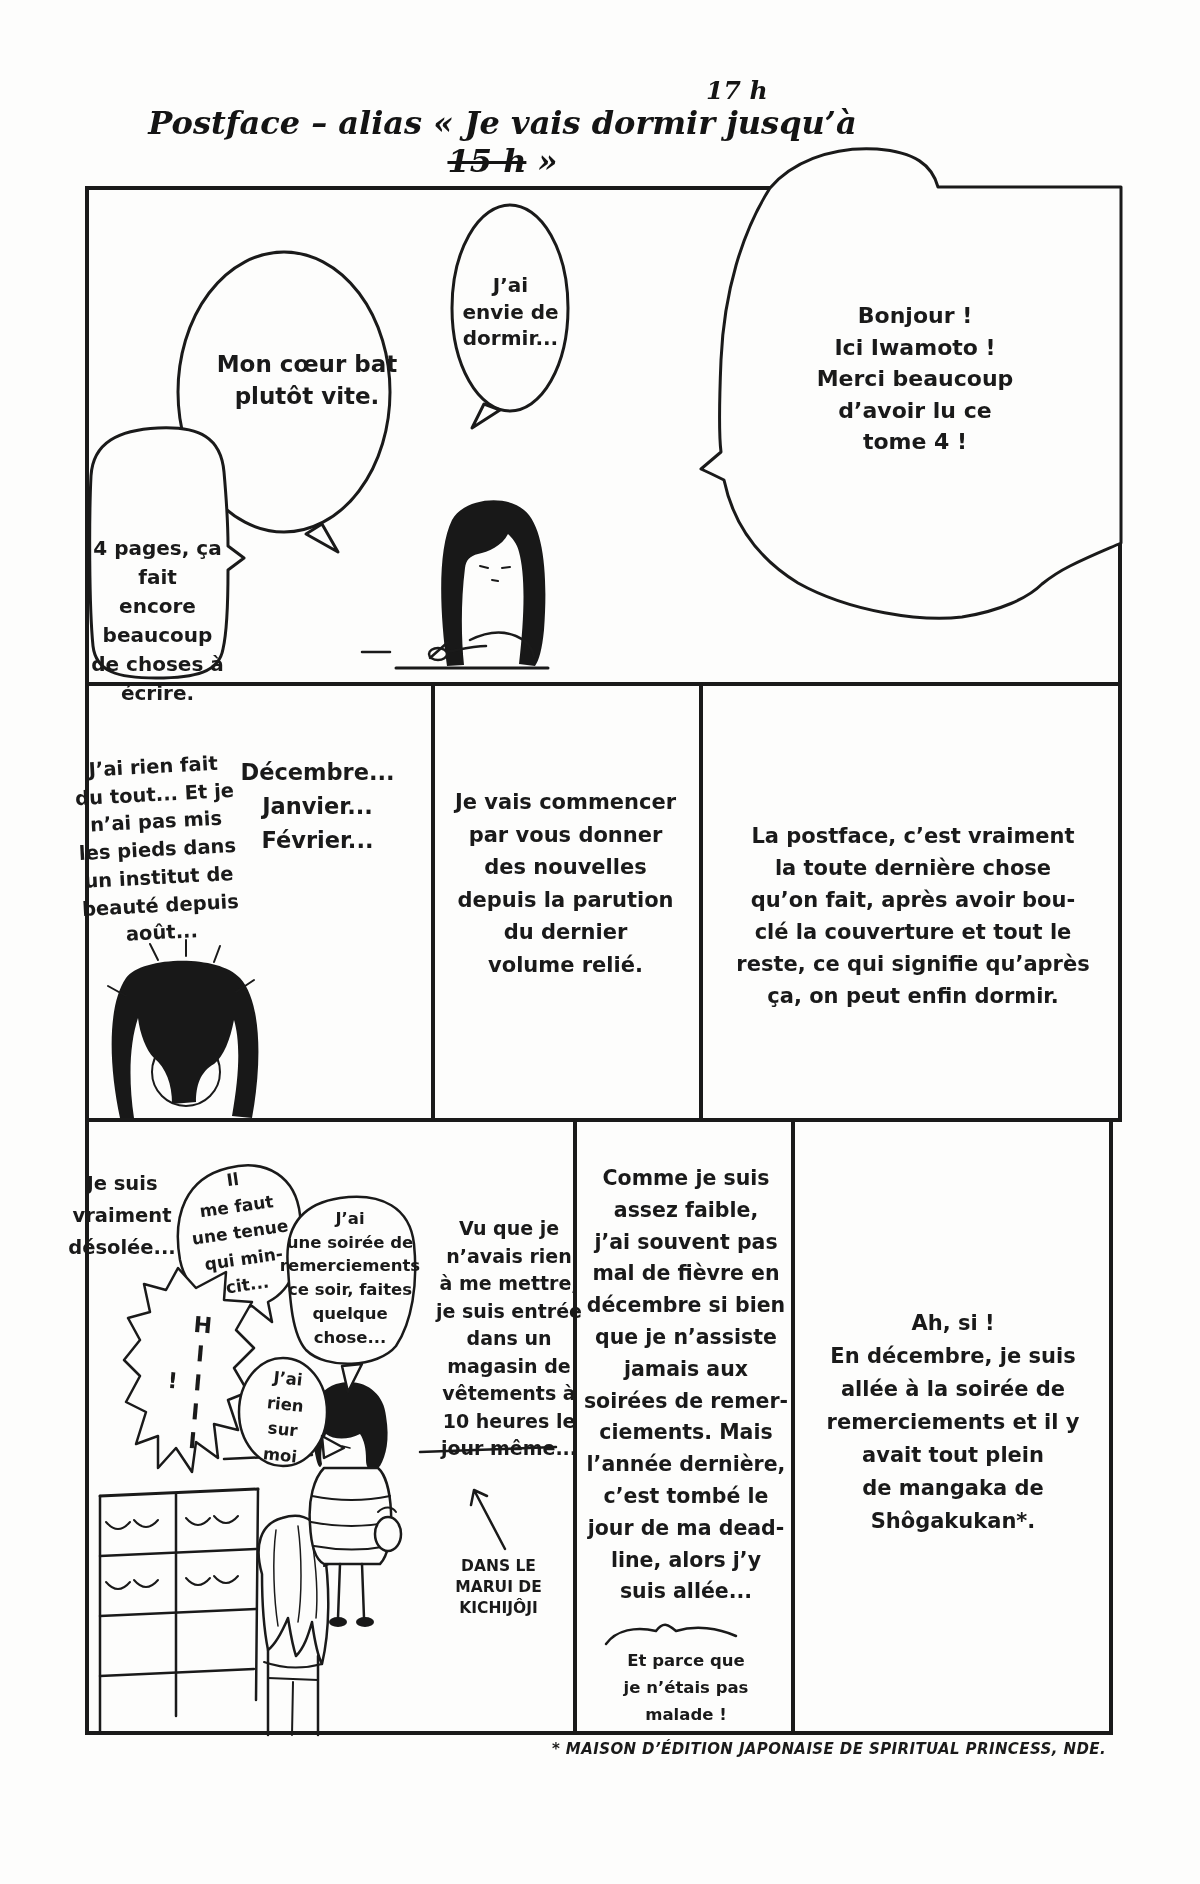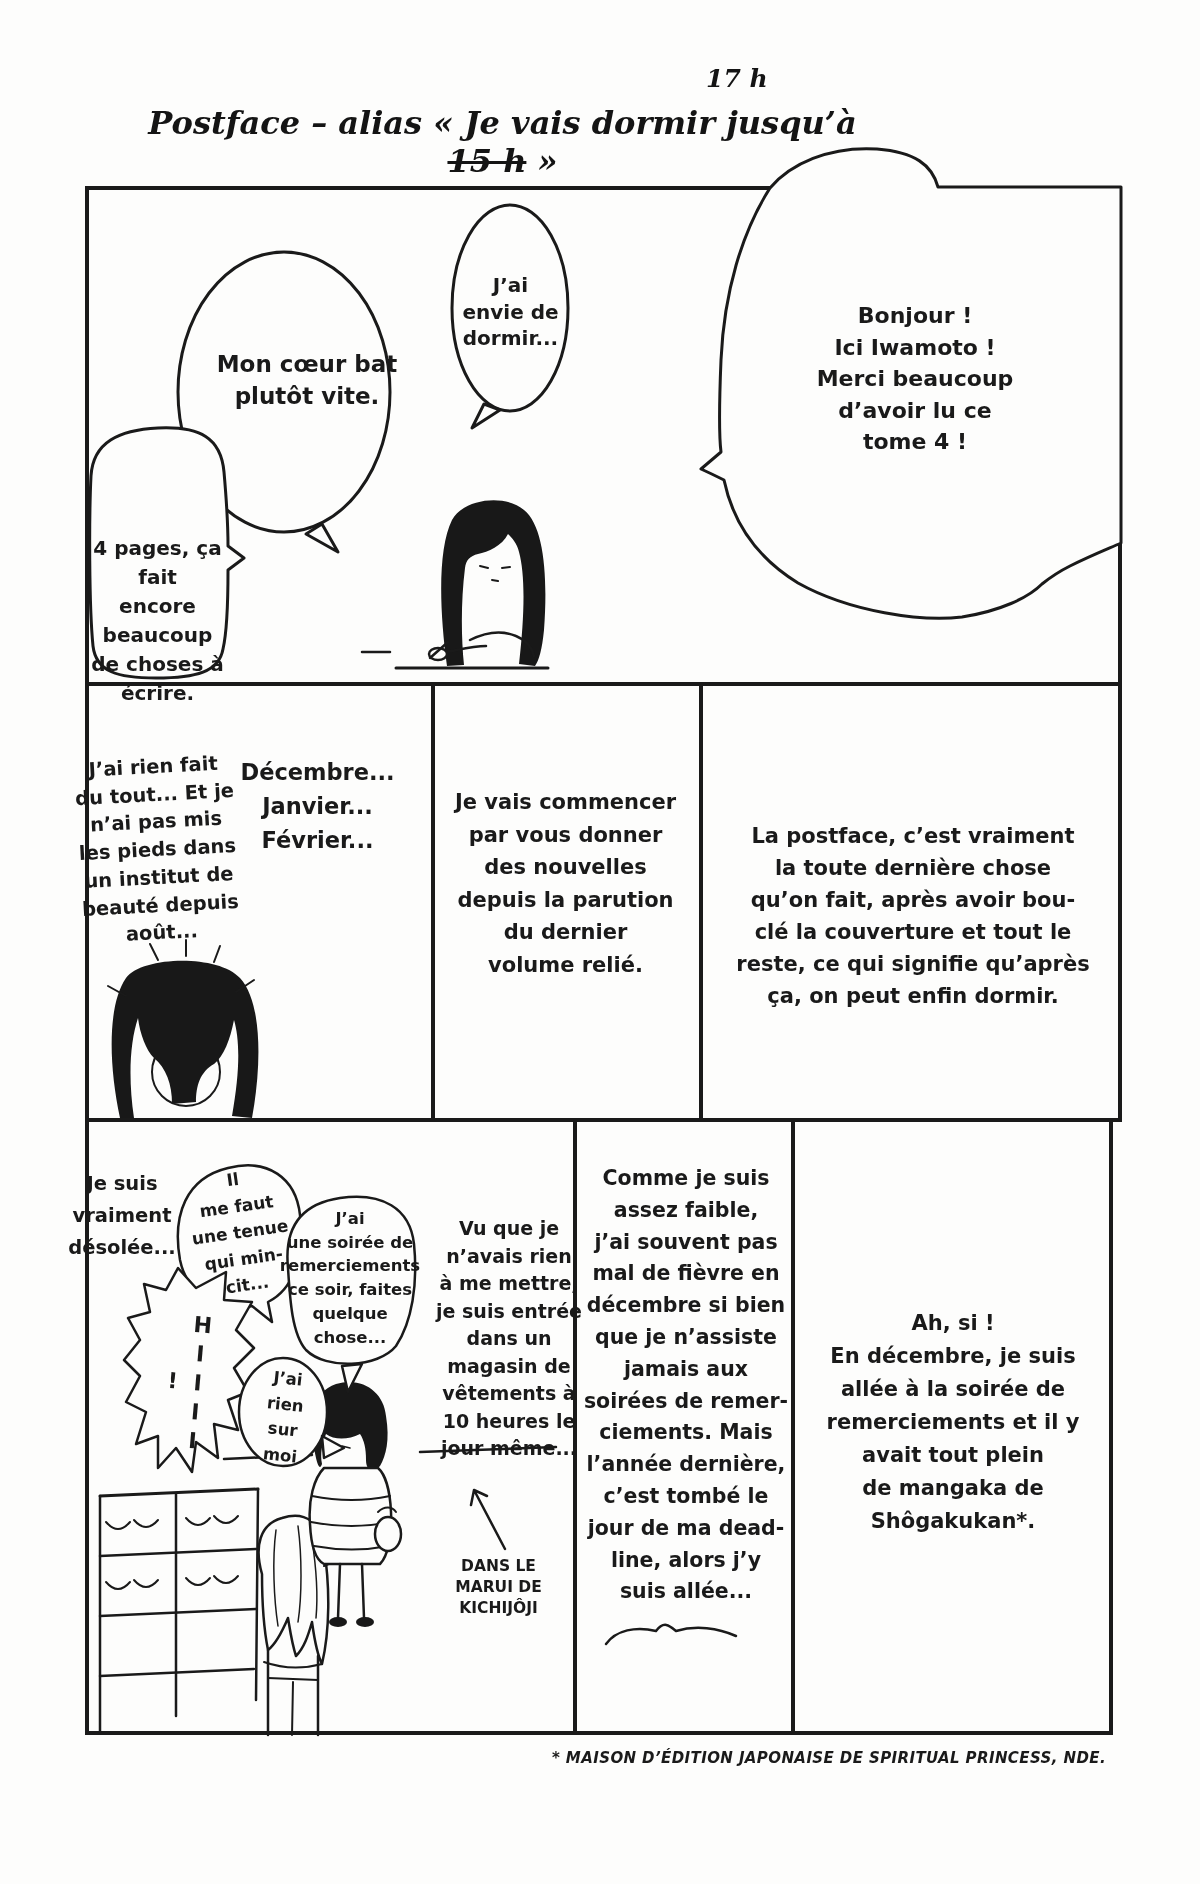--- a/index.html
+++ b/index.html
@@ -25,32 +25,32 @@
   .title .struck { text-decoration:line-through; text-decoration-thickness:3px; }
   .correction {
     position:absolute; z-index:3; font-family:"DejaVu Serif", serif;
     font-style:italic; font-weight:bold; color:#141414;
   }
   .vertical {
     writing-mode:vertical-rl; text-orientation:upright; letter-spacing:4px;
   }
   .footnote {
     position:absolute; z-index:3; font-style:italic; font-weight:bold;
-    letter-spacing:0.4px; white-space:nowrap; color:#1a1a1a;margin-top:9px;
+    letter-spacing:0.4px; white-space:nowrap; color:#1a1a1a;
   }
 </style>
 </head>
 <body>
 
 <div class="page">
 
   <div class="title" style="left:130px; top:104px; width:745px; font-size:32px;">
     <span>Postface – alias « Je vais dormir jusqu’à </span><span class="struck">15 h</span><span> »</span>
   </div>
-  <div class="correction" style="left:706px; top:64px; font-size:25px;">17 h</div>
+  <div class="correction" style="left:706px; top:76px; font-size:25px;">17 h</div>
 
   <div class="panel" style="left:85px;  top:186px;  width:1037px; height:500px;"></div>
   <div class="panel" style="left:85px;  top:682px;  width:350px;  height:440px;"></div>
   <div class="panel" style="left:431px; top:682px;  width:272px;  height:440px;"></div>
   <div class="panel" style="left:699px; top:682px;  width:423px;  height:440px;"></div>
   <div class="panel" style="left:85px;  top:1118px; width:492px;  height:617px;"></div>
   <div class="panel" style="left:573px; top:1118px; width:222px;  height:617px;"></div>
   <div class="panel" style="left:791px; top:1118px; width:322px;  height:617px;"></div>
 
   <svg class="art" width="1200" height="1884" viewBox="0 0 1200 1884" fill="none" stroke="#1a1a1a" stroke-width="3" stroke-linecap="round" stroke-linejoin="round">
@@ -245,20 +245,23 @@
 décembre si bien
 que je n’assiste
 jamais aux
 soirées de remer-
 ciements. Mais
 l’année dernière,
 c’est tombé le
 jour de ma dead-
 line, alors j’y
 suis allée...</div>
+  <div class="txt" style="left:612px; top:1647px; width:148px; font-size:16.5px; line-height:27px;">Et parce que
+je n’étais pas
+malade !</div>
 
   <div class="txt" style="left:797px; top:1307px; width:312px; font-size:21px; line-height:33px;">Ah, si !
 En décembre, je suis
 allée à la soirée de
 remerciements et il y
 avait tout plein
 de mangaka de
 Shôgakukan*.</div>
 
   <div class="footnote" style="left:552px; top:1740px; font-size:15px;">* MAISON D’ÉDITION JAPONAISE DE SPIRITUAL PRINCESS, NDE.</div>

